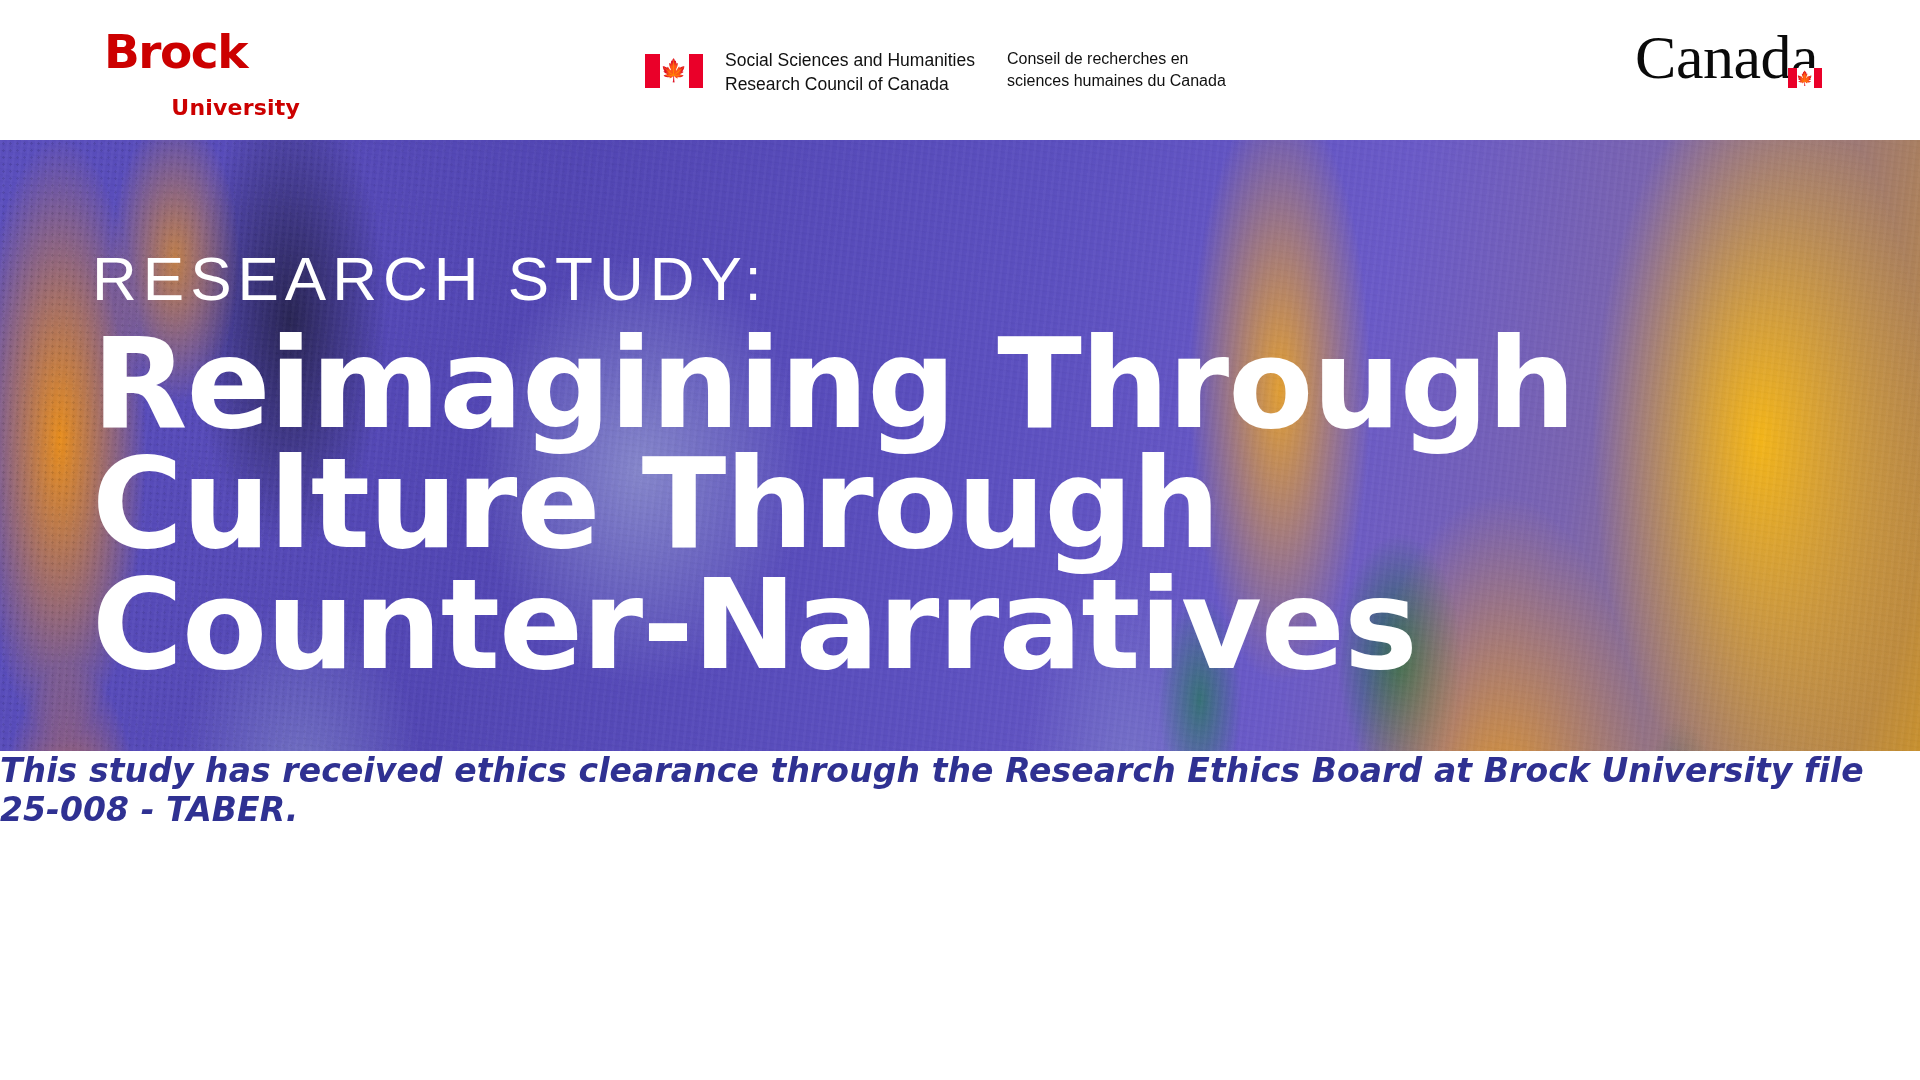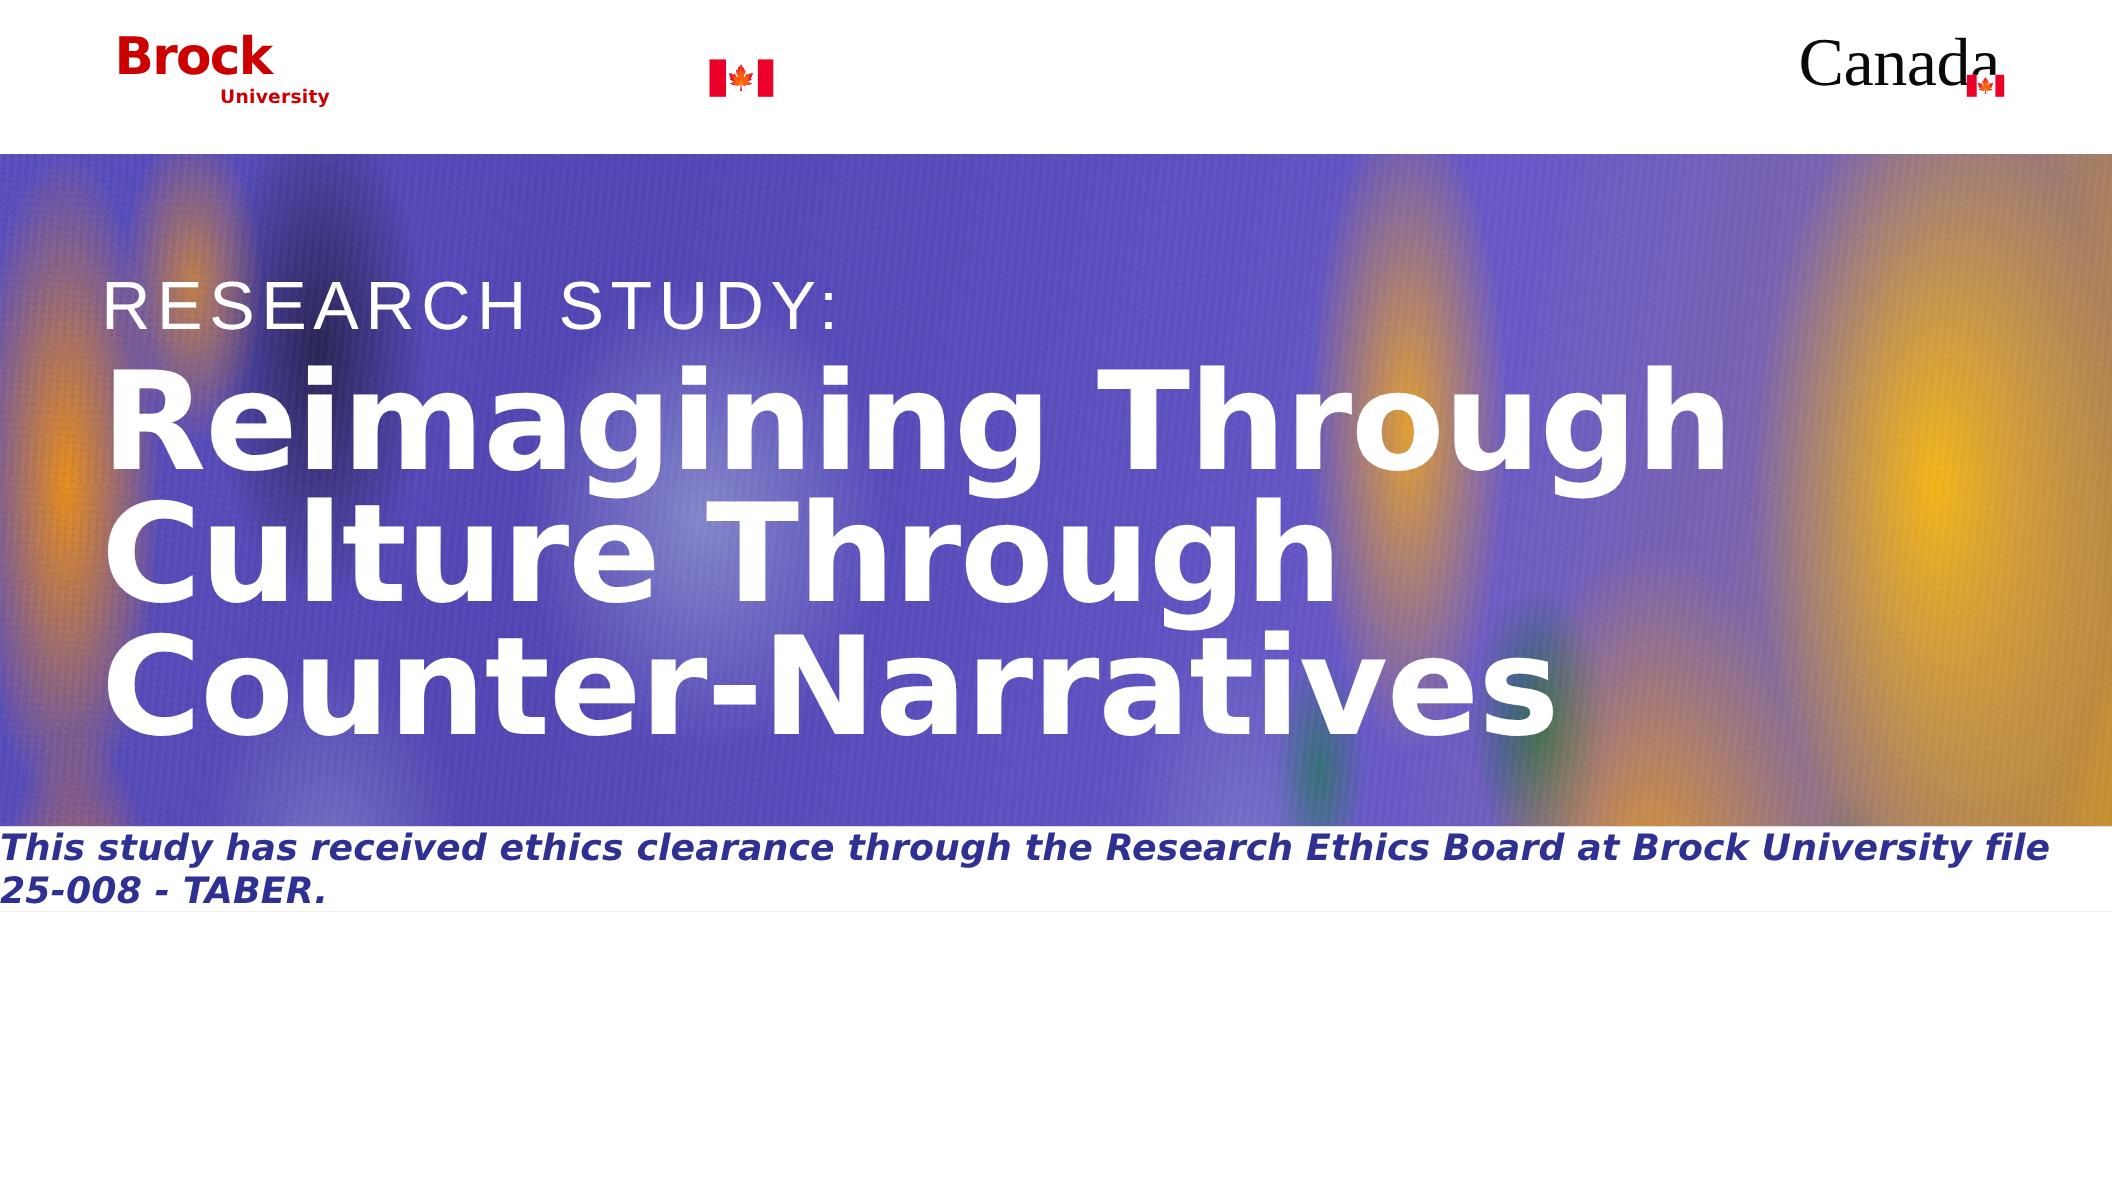--- a/index.html
+++ b/index.html
@@ -39,25 +39,25 @@
     font-family: "DejaVu Sans", sans-serif;
     font-weight: bold;
     font-size: 47px;
     letter-spacing: -1.5px;
     color: #CC0000;
     line-height: 1.0;
   }
   .brock-sub {
     font-family: "DejaVu Sans", sans-serif;
     font-weight: bold;
-    font-size: 17px;
+    font-size: 22px;
     color: #CC0000;
     text-align: right;
     width: 196px;
-    margin-top: 4px;
+    margin-top: 20px;
     letter-spacing: 0.2px;
   }
 
   .sshrc {
     position: absolute;
     left: 645px;
     top: 48px;
     display: flex;
     align-items: flex-start;
     gap: 22px;
@@ -239,20 +239,24 @@
       <div class="brock-word">Brock</div>
       <div class="brock-sub">University</div>
     </div>
 
     <div class="sshrc">
       <div class="flag-box">
         <span class="bar left"></span>
         <span class="bar right"></span>
         <span class="leaf">🍁</span>
       </div>
+      <div class="sshrc-text">Social Sciences and Humanities
+Research Council of Canada</div>
+      <div class="sshrc-text fr">Conseil de recherches en
+sciences humaines du Canada</div>
     </div>
 
     <div class="canada-wordmark">
       <span class="canada-text">Canada</span>
       <span class="canada-flag">
         <span class="bar left"></span>
         <span class="bar right"></span>
         <span class="leaf">🍁</span>
       </span>
     </div>

